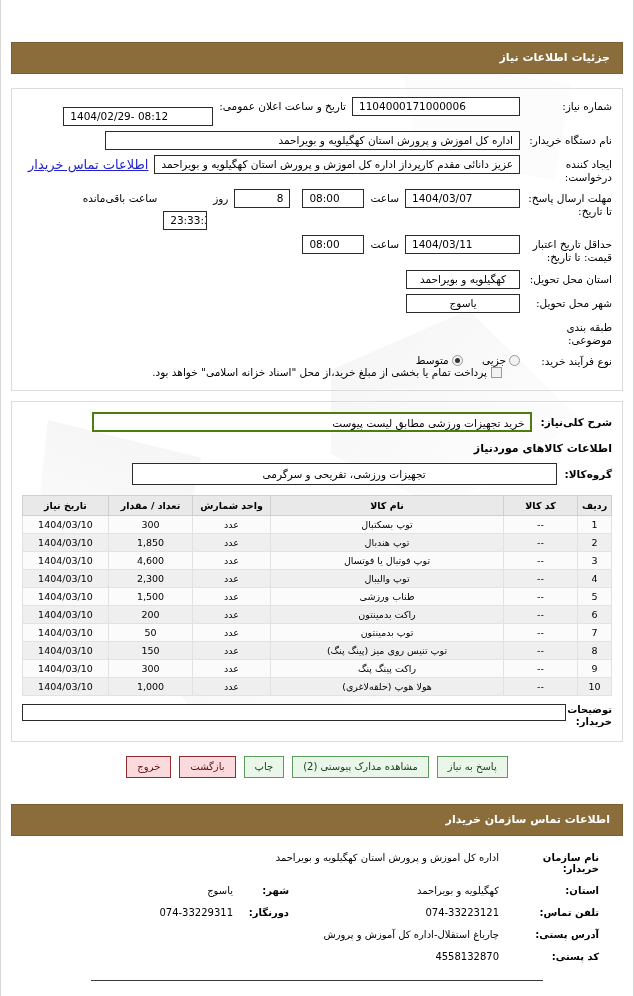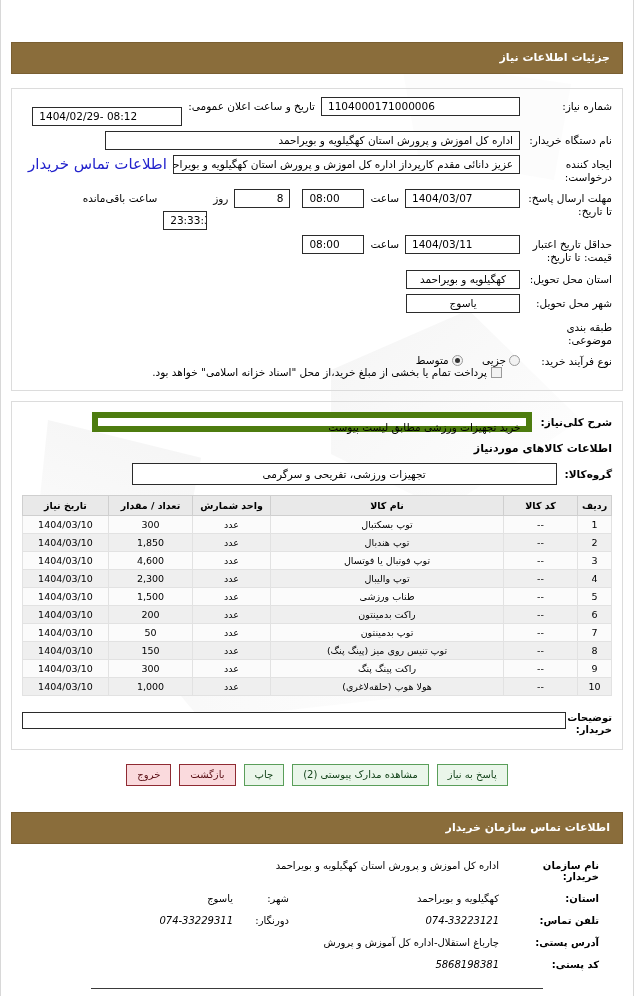--- a/index.html
+++ b/index.html
@@ -91,32 +91,33 @@
     overflow: hidden;
     white-space: nowrap;
   }
   .fbox.ltr { direction: ltr; text-align: left; }
   .ftext {
     padding: 0 6px;
     line-height: 19px;
     font-size: 10.5px;
     white-space: nowrap;
   }
-  .w-need   { width: 199px; }
+  .w-need   { width: 168px; }
   .w-date   { width: 150px; margin-top: 10px; }
   .w-dt     { width: 115px; }
   .w-time   { width: 62px; }
   .w-days   { width: 56px; }
   .w-clock  { width: 44px; margin-top: 22px; }
   .w-prov   { width: 114px; }
   .w-city   { width: 114px; }
 
   .link {
     color: #2222cc;
-    font-size: 15px;
+    text-decoration: underline;
+    font-size: 13px;
     cursor: pointer;
   }
 
   
   .radio {
     display: inline-block;
     width: 11px; height: 11px;
     border-radius: 50%;
     border: 1px solid #9a9a9a;
     background: #f2f2f2;
@@ -151,21 +152,21 @@
     position: relative;
     z-index: 2;
   }
   .lbl-bold {
     font-weight: bold;
     font-size: 10.5px;
     white-space: nowrap;
   }
   .desc-row { display: flex; align-items: center; margin-bottom: 10px; }
   .desc-box {
-    border: 6px solid #4d7c0f;
+    border: 2px solid #4d7c0f;
     background: #fff;
     height: 20px; line-height: 18px;
     font-size: 10.5px;
     padding: 0 6px;
     width: 440px;
   }
   .subtitle-bold {
     font-weight: bold;
     font-size: 11px;
     margin: 4px 0 8px 0;
@@ -204,21 +205,21 @@
     font-size: 9.5px;
     height: 17px;
   }
   table.goods tbody tr:nth-child(odd)  td { background: #fbfbfb; }
   table.goods tbody tr:nth-child(even) td { background: #efefef; }
   td.num { direction: ltr; }
 
   .notes-row {
     display: flex;
     align-items: flex-start;
-    margin-top: 16px;
+    margin-top: 8px;
   }
   .notes-label {
     font-weight: bold;
     font-size: 10px;
     width: 46px;
     flex: 0 0 46px;
     text-align: right;
     line-height: 1.25;
   }
   .notes-box {
@@ -275,29 +276,29 @@
     padding-left: 8px;
   }
   .cval {
     font-size: 10px;
     width: 210px;
     flex: 0 0 210px;
     text-align: right;
   }
   .cval.wide { width: 300px; flex: 0 0 300px; }
   .ckey2 {
-    font-weight: normal;
+    font-weight: bold;
     font-size: 10px;
     width: 56px;
     flex: 0 0 56px;
     text-align: right;
     padding-left: 6px;
   }
   .cval2 { font-size: 10px; text-align: right; }
-  .num-ltr { direction: ltr; display: inline-block; unicode-bidi: embed; font-style: italic; }
+  .num-ltr { direction: ltr; display: inline-block; unicode-bidi: embed; }
 
   .divider {
     border: 0;
     border-top: 1px solid #3a3a3a;
     margin: 18px 90px 0 90px;
   }
   .creator-title {
     font-size: 10px;
     margin: 18px 34px 14px 34px;
     text-align: right;
@@ -536,21 +537,21 @@
           <div class="cval2"><span class="num-ltr">074-33229311</span></div>
         </div>
 
         <div class="crow">
           <div class="ckey">آدرس پستی:</div>
           <div class="cval wide">چارباغ استقلال-اداره کل آموزش و پرورش</div>
         </div>
 
         <div class="crow">
           <div class="ckey">کد پستی:</div>
-          <div class="cval"><span class="num-ltr">5868198381</span></div>
+          <div class="cval"><span class="num-ltr">4558132870</span></div>
         </div>
 
       </div>
 
       <hr class="divider">
 
 
     </div>
 
   </div>

